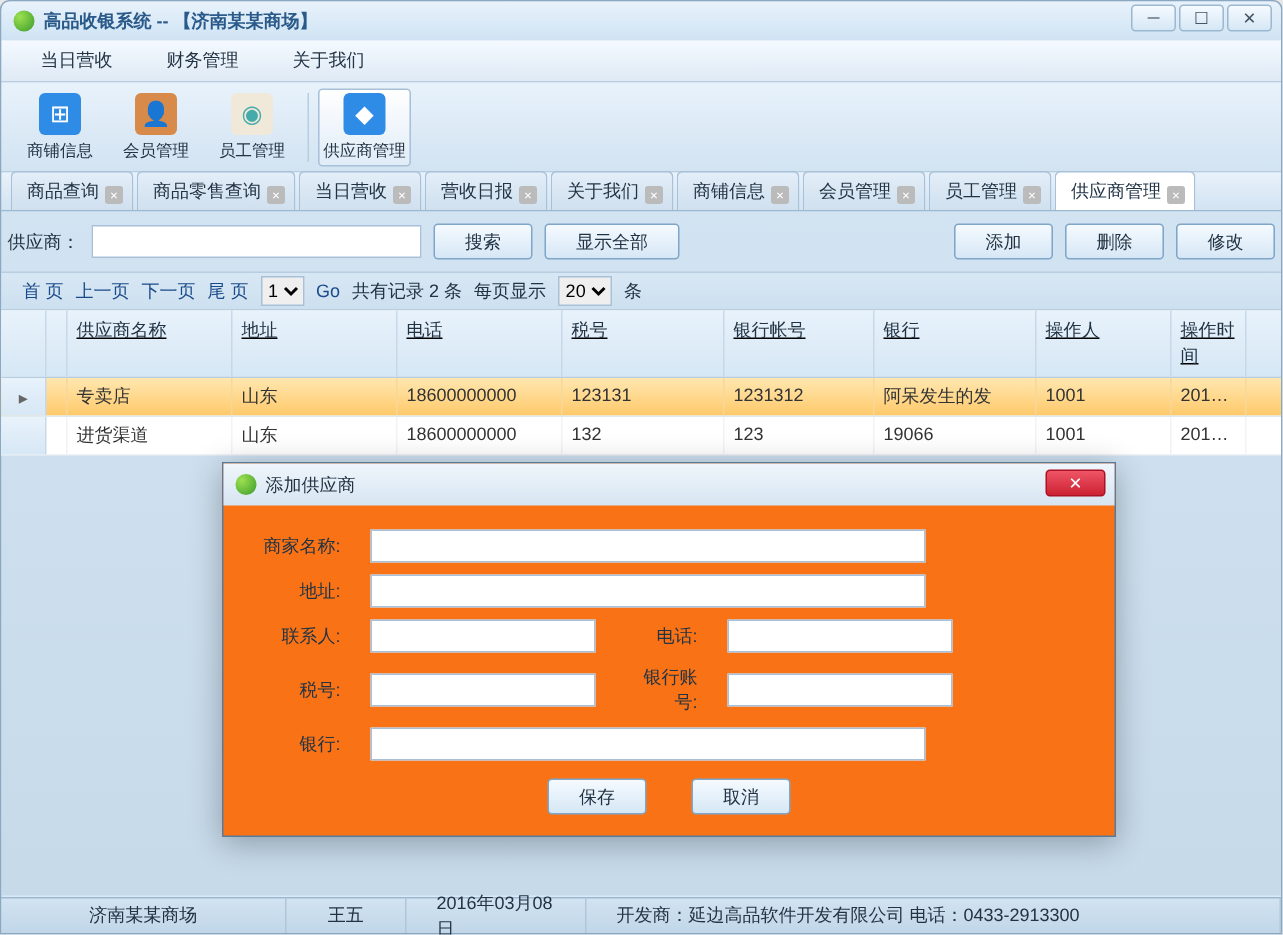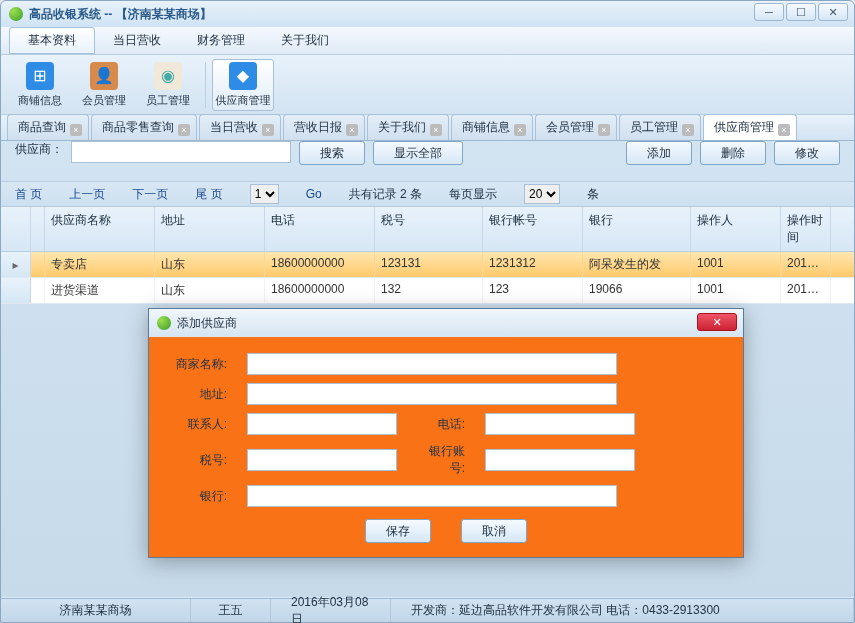--- a/index.html
+++ b/index.html
@@ -17,30 +17,30 @@
 .tool-btn { width: 62px; height: 52px; display: flex; flex-direction: column; align-items: center; justify-content: center; gap: 3px; cursor: pointer; border-radius: 3px; }
 .tool-btn:hover, .tool-btn.active { background: linear-gradient(#fff,#e0ecf7); border: 1px solid #a8c0d8; }
 .tool-sep { width: 1px; height: 46px; background: #b8cde0; margin: 0 4px; }
 .tool-icon { width: 28px; height: 28px; border-radius: 4px; display: flex; align-items: center; justify-content: center; font-size: 16px; color: #fff; }
 .tool-label { font-size: 11px; color: #234; }
 .tabstrip { height: 26px; background: linear-gradient(#e8f2fb,#d2e3f2); display: flex; align-items: flex-end; padding: 0 6px; border-bottom: 1px solid #9bb8d0; }
 .tab { padding: 4px 6px 4px 10px; background: linear-gradient(#e3eef8,#d0e0ef); border: 1px solid #a8c0d8; border-bottom: none; border-radius: 4px 4px 0 0; margin-right: 2px; display: flex; align-items: flex-end; gap: 4px; cursor: pointer; color: #234; font-size: 11px; }
 .tab.active { background: #fff; }
 .tab-close { width: 12px; height: 12px; border-radius: 2px; background: #bbb; color: #fff; display: flex; align-items: center; justify-content: center; font-size: 9px; line-height: 1; cursor: pointer; }
 .content { background: linear-gradient(#d2e3f2,#c6daea); height: 456px; position: relative; }
-.filterbar { height: 40px; display: flex; align-items: flex-start; padding: 0 14px; gap: 8px; }
+.filterbar { height: 40px; display: flex; align-items: center; padding: 0 4px; gap: 8px; }
 .filterbar label { color: #234; }
 .filterbar input[type=text] { width: 220px; height: 22px; border: 1px solid #a8c0d8; background: #fff; padding: 0 4px; }
 .btn { height: 24px; padding: 0 20px; background: linear-gradient(#f5faff,#d6e7f5); border: 1px solid #7fa5c8; border-radius: 3px; color: #234; cursor: pointer; }
 .spacer { flex: 1; }
-.pager { height: 26px; display: flex; align-items: center; padding: 0 14px; gap: 27px; color: #234; background: linear-gradient(#d8e7f4,#cde0ef); border-top: 1px solid #b8cde0; border-bottom: 1px solid #b8cde0;}
+.pager { height: 26px; display: flex; align-items: center; padding: 0 14px; gap: 8px; color: #234; background: linear-gradient(#d8e7f4,#cde0ef); border-top: 1px solid #b8cde0; border-bottom: 1px solid #b8cde0;}
 .pager .link { color: #1a4a8a; cursor: pointer; }
 .pager select { height: 20px; border: 1px solid #a8c0d8; }
 .grid { background: #fff; }
-.grid-head { display: flex; background: linear-gradient(#e8f2fb,#d6e7f5); border-bottom: 1px solid #b8cde0; }
+.grid-head { display: flex; background: linear-gradient(#e8f2fb,#d6e7f5); border-bottom: 1px solid #b8cde0; text-decoration: underline; }
 .grid-head .cell { padding: 5px 6px; border-right: 1px solid #c8d8e8; color: #234; font-weight: normal; }
 .grid-row { display: flex; border-bottom: 1px solid #e0e8f0; }
 .grid-row .cell { padding: 4px 6px; border-right: 1px solid #f0f4f8; color: #333; overflow: hidden; white-space: nowrap; text-overflow: ellipsis; }
 .grid-row.selected { background: linear-gradient(#ffe7b0,#ffc96a); }
 .grid-row.selected .cell { border-right-color: #f5d89a; }
 .row-indicator { width: 30px; display: flex; align-items: center; justify-content: center; color: #666; background: linear-gradient(#e8f2fb,#d6e7f5); border-right: 1px solid #c8d8e8; }
 .c-mark{width:14px} .c-name{width:110px} .c-addr{width:110px} .c-tel{width:110px} .c-tax{width:108px} .c-bankno{width:100px} .c-bank{width:108px} .c-op{width:90px} .c-time{width:50px}
 .statusbar { position: absolute; bottom: 0; left: 0; right: 0; height: 24px; background: linear-gradient(#d2e3f2,#c0d6e8); display: flex; align-items: center; border-top: 1px solid #9bb8d0; }
 .status-cell { padding: 0 20px; border-right: 1px solid #b0c6da; color: #234; height: 100%; display: flex; align-items: center; }
 .modal-overlay { position: absolute; top: 308px; left: 148px; width: 596px; background: #f97316; border: 1px solid #5a7a9a; box-shadow: 0 4px 20px rgba(0,0,0,.3); }
@@ -62,21 +62,20 @@
     <div class="logo"></div>
     <div class="title">高品收银系统 -- 【济南某某商场】</div>
     <div class="win-controls">
       <div class="win-btn">─</div>
       <div class="win-btn">☐</div>
       <div class="win-btn">✕</div>
     </div>
   </div>
 
   <div class="menubar">
-    <div class="menu-item active">基本资料</div>
     <div class="menu-item">当日营收</div>
     <div class="menu-item">财务管理</div>
     <div class="menu-item">关于我们</div>
   </div>
 
   <div class="toolbar">
     <div class="tool-btn">
       <div class="tool-icon" style="background:#2e8be6">⊞</div>
       <div class="tool-label">商铺信息</div>
     </div>

